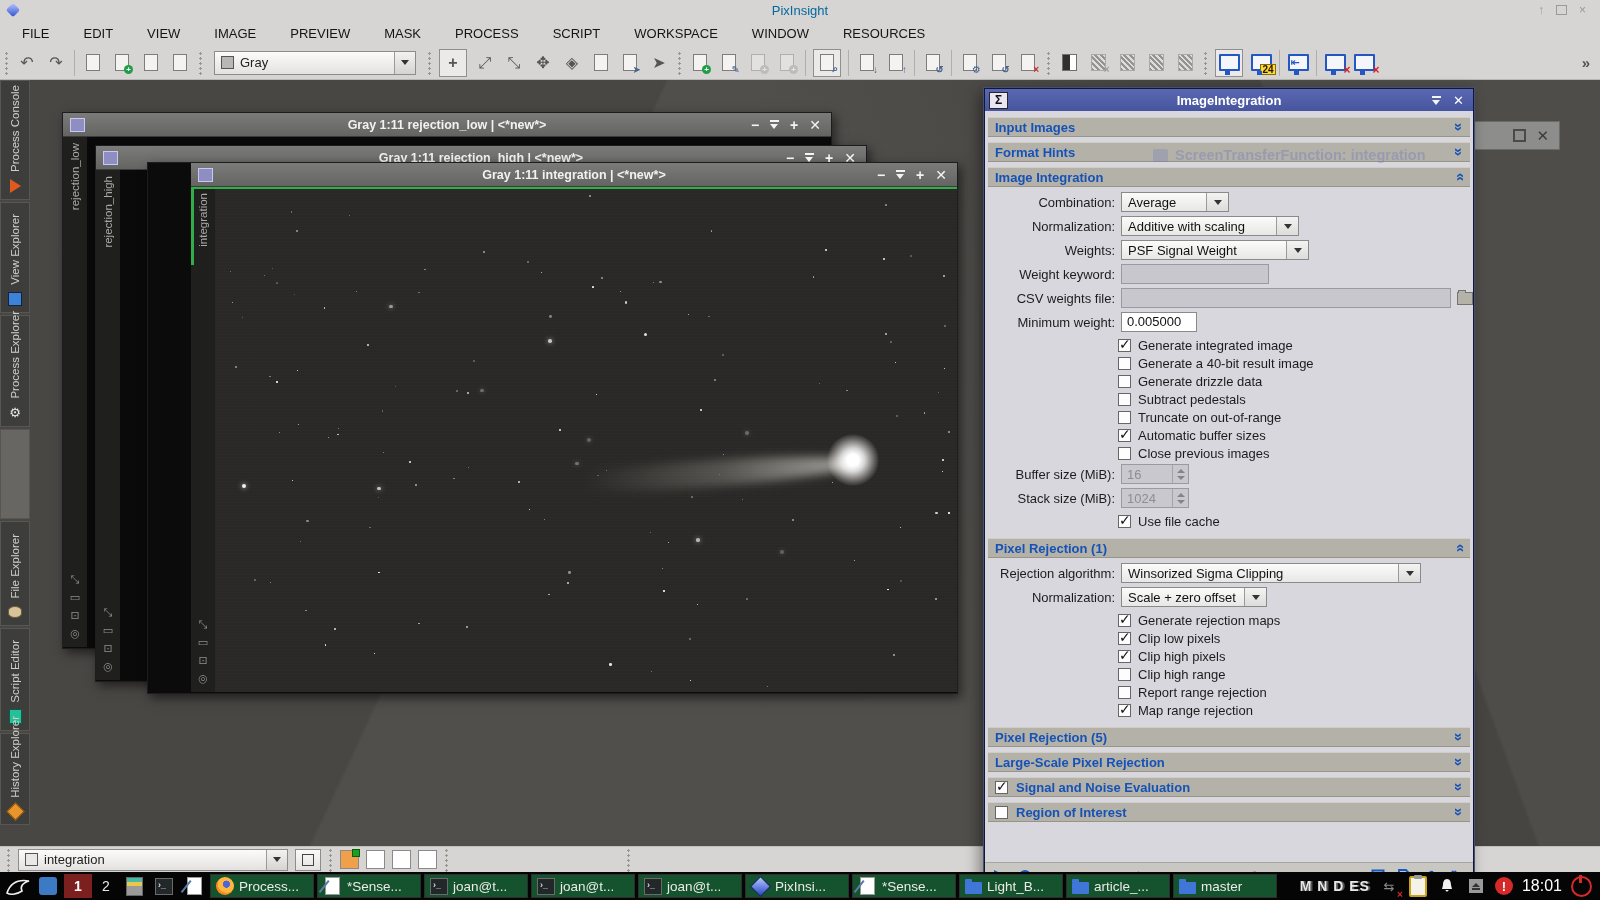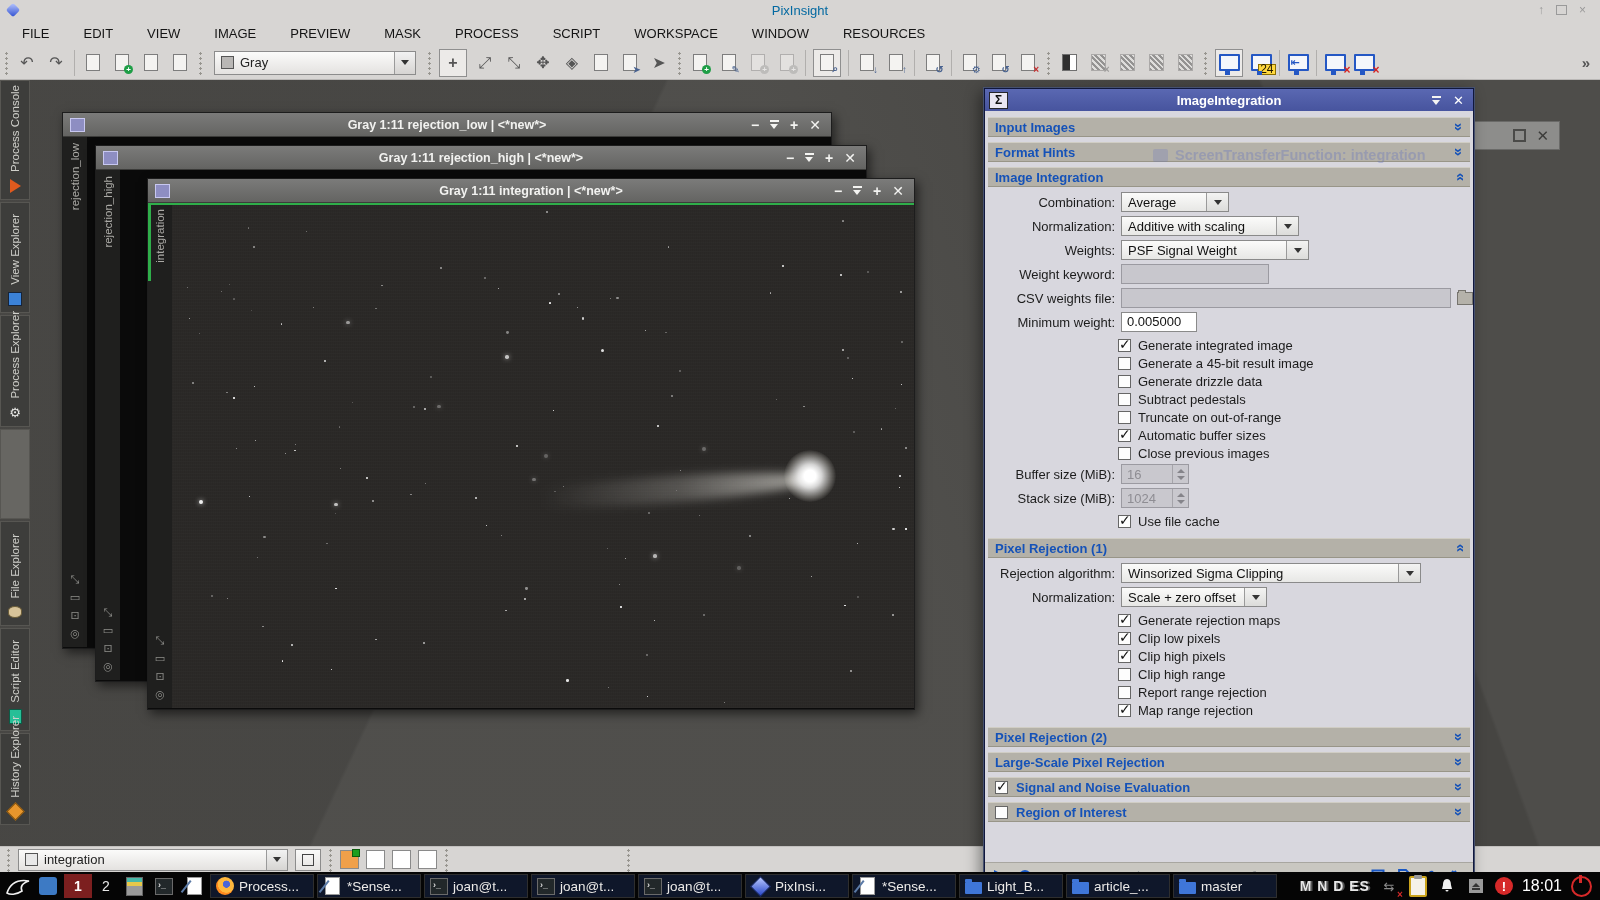--- a/index.html
+++ b/index.html
@@ -33,21 +33,21 @@
   .doc .badge.gray{background:#9a9a9a;}
   .doc .ovl{position:absolute;right:-5px;bottom:-5px;font-size:10px;color:#47618f;font-weight:700;}
   .doc .ovl.red{color:#c42a2a;}
   .faded{opacity:.42;}
   .mask{width:13px;height:15px;border:1px solid #6f6f6f;
     background:repeating-linear-gradient(45deg,#3a3a3a 0 2px,#e8e8e8 2px 4px);position:relative;}
   .mask.half{background:linear-gradient(90deg,#2f2f2f 0 50%,#fff 50%);}
   .monitor{width:17px;height:13px;border:2px solid #2457c4;border-radius:1px;position:relative;background:#f4f6fb;}
   .monitor::after{content:"";position:absolute;left:4px;bottom:-6px;width:5px;height:4px;background:#2457c4;}
   .monitor .b24{position:absolute;right:-6px;bottom:-6px;background:#ffd83d;color:#201700;
-    font-size:12px;font-weight:400;padding:0 1px;border:1px solid #8a6d00;line-height:9px;}
+    font-size:10px;font-weight:700;padding:0 1px;border:1px solid #8a6d00;line-height:9px;}
   .monitor .redx{position:absolute;right:-7px;bottom:-8px;color:#d42424;font-weight:900;font-size:12px;}
   .monitor .barrow{position:absolute;left:1px;top:0px;color:#2457c4;font-weight:900;font-size:11px;}
   .combo{height:22px;background:linear-gradient(#fbfbfa,#e4e2e0);border:1px solid #8c8c8c;
     display:flex;align-items:center;flex:none;}
   .combo .swatch{width:11px;height:11px;background:#b9b7b5;border:1px solid #555;margin:0 6px;}
   .combo .cval{flex:1;font-size:13px;color:#222;}
   .combo .carr{width:20px;align-self:stretch;border-left:1px solid #9a9a9a;
     background:linear-gradient(#f2f2f2,#d6d4d2);display:flex;align-items:center;justify-content:center;}
   .tri-dn{width:0;height:0;border-left:4px solid transparent;border-right:4px solid transparent;border-top:5px solid #333;}
   #gray-combo{width:200px;margin:0 4px;}
@@ -169,21 +169,21 @@
   .ws-sw.active{background:#f0a04a;}
   .ws-sw.active::after{content:"";position:absolute;right:-2px;top:-2px;width:6px;height:6px;background:#1e9e1e;border:1px solid #0c5c0c;}
   
   #taskbar{position:absolute;left:0;top:872px;width:1600px;height:28px;background:#050505;z-index:50;
     display:flex;align-items:center;gap:2px;padding:0 4px;box-sizing:border-box;}
   .tb-launch{width:28px;height:24px;display:flex;align-items:center;justify-content:center;flex:none;}
   #ws-1{width:28px;height:24px;background:#7c1f1f;color:#fff;font-weight:700;font-size:14px;
     display:flex;align-items:center;justify-content:center;flex:none;}
   #ws-2{width:24px;height:24px;color:#e8e8e8;font-size:14px;display:flex;align-items:center;justify-content:center;flex:none;}
   #tb-buttons{display:flex;gap:3px;flex:none;}
-  .tb-item{width:104px;height:24px;background:#0f172a;border:1px solid #2e2e2e;box-sizing:border-box;
+  .tb-item{width:104px;height:24px;background:#14532d;border:1px solid #2e2e2e;box-sizing:border-box;
     display:flex;align-items:center;gap:5px;padding:8px 5px;overflow:hidden;flex:none;}
   .tb-item .tb-lbl{color:#eceae8;font-size:13.5px;white-space:nowrap;}
   .tb-ico{width:18px;height:18px;flex:none;position:relative;}
   .tb-ico.i-firefox{border-radius:50%;background:radial-gradient(circle at 58% 40%,#4a66d8 0 22%,#ffb83d 26% 55%,#ff8a1e 58% 78%,#e3590b 80%);}
   .tb-ico.i-editor{background:#fff;border:1px solid #999;width:13px;height:16px;margin:0 2px;}
   .tb-ico.i-editor::after{content:"";position:absolute;left:2px;top:2px;width:2px;height:15px;background:#5b7aa6;transform:rotate(38deg);transform-origin:top left;}
   .tb-ico.i-terminal{background:#22282a;border:1px solid #6a6a6a;width:16px;height:15px;margin-top:1px;}
   .tb-ico.i-terminal::after{content:"›_";position:absolute;left:2px;top:1px;color:#d8d8d8;font-size:9px;font-weight:700;}
   .tb-ico.i-pixinsight{width:13px;height:13px;margin:2px;background:linear-gradient(135deg,#b9c8ff,#2746c8);transform:rotate(45deg);border:1px solid #1a2a66;}
   .tb-ico.i-folder{width:17px;height:12px;background:#3f76d8;border-radius:1px;margin-top:4px;}
@@ -482,21 +482,21 @@
               <span>⤡</span>
               <span>▭</span>
               <span>⊡</span>
               <span>◎</span>
             </span>
         </div>
         <div class="wcanvas"></div>
       </div>
     </div>
 
-    <div class="imgwin" style="left:147px;top:98px;width:766px;height:530px;">
+    <div class="imgwin" style="left:147px;top:82px;width:766px;height:530px;padding-left:43px;">
       <div class="wtitle">
         <span class="wico"></span>
         <span class="wtxt">Gray 1:11 integration | &lt;*new*&gt;</span>
         <span class="wbtns">
           <span class="wbtn">−</span>
           <span class="shade"></span>
           <span class="wbtn">+</span>
           <span class="wbtn">✕</span>
         </span>
       </div>
@@ -729,21 +729,21 @@
 
       <div class="chklist">
 
           <div class="chkrow">
             <span class="cb on"></span>
             <span class="cklbl">Generate integrated image</span>
           </div>
 
           <div class="chkrow">
             <span class="cb"></span>
-            <span class="cklbl">Generate a 45-bit result image</span>
+            <span class="cklbl">Generate a 40-bit result image</span>
           </div>
 
           <div class="chkrow">
             <span class="cb"></span>
             <span class="cklbl">Generate drizzle data</span>
           </div>
 
           <div class="chkrow">
             <span class="cb"></span>
             <span class="cklbl">Subtract pedestals</span>
@@ -846,21 +846,21 @@
           </div>
 
           <div class="chkrow">
             <span class="cb on"></span>
             <span class="cklbl">Map range rejection</span>
           </div>
         </div>
 
       <div class="gap6"></div>
       <div class="seg">
-        <span class="stxt">Pixel Rejection (2)</span>
+        <span class="stxt">Pixel Rejection (5)</span>
         <span class="chev"></span>
       </div>
       <div class="seg">
         <span class="stxt">Large-Scale Pixel Rejection</span>
         <span class="chev"></span>
       </div>
       <div class="seg">
         <span class="cb on"></span>
         <span class="stxt">Signal and Noise Evaluation</span>
         <span class="chev"></span>

